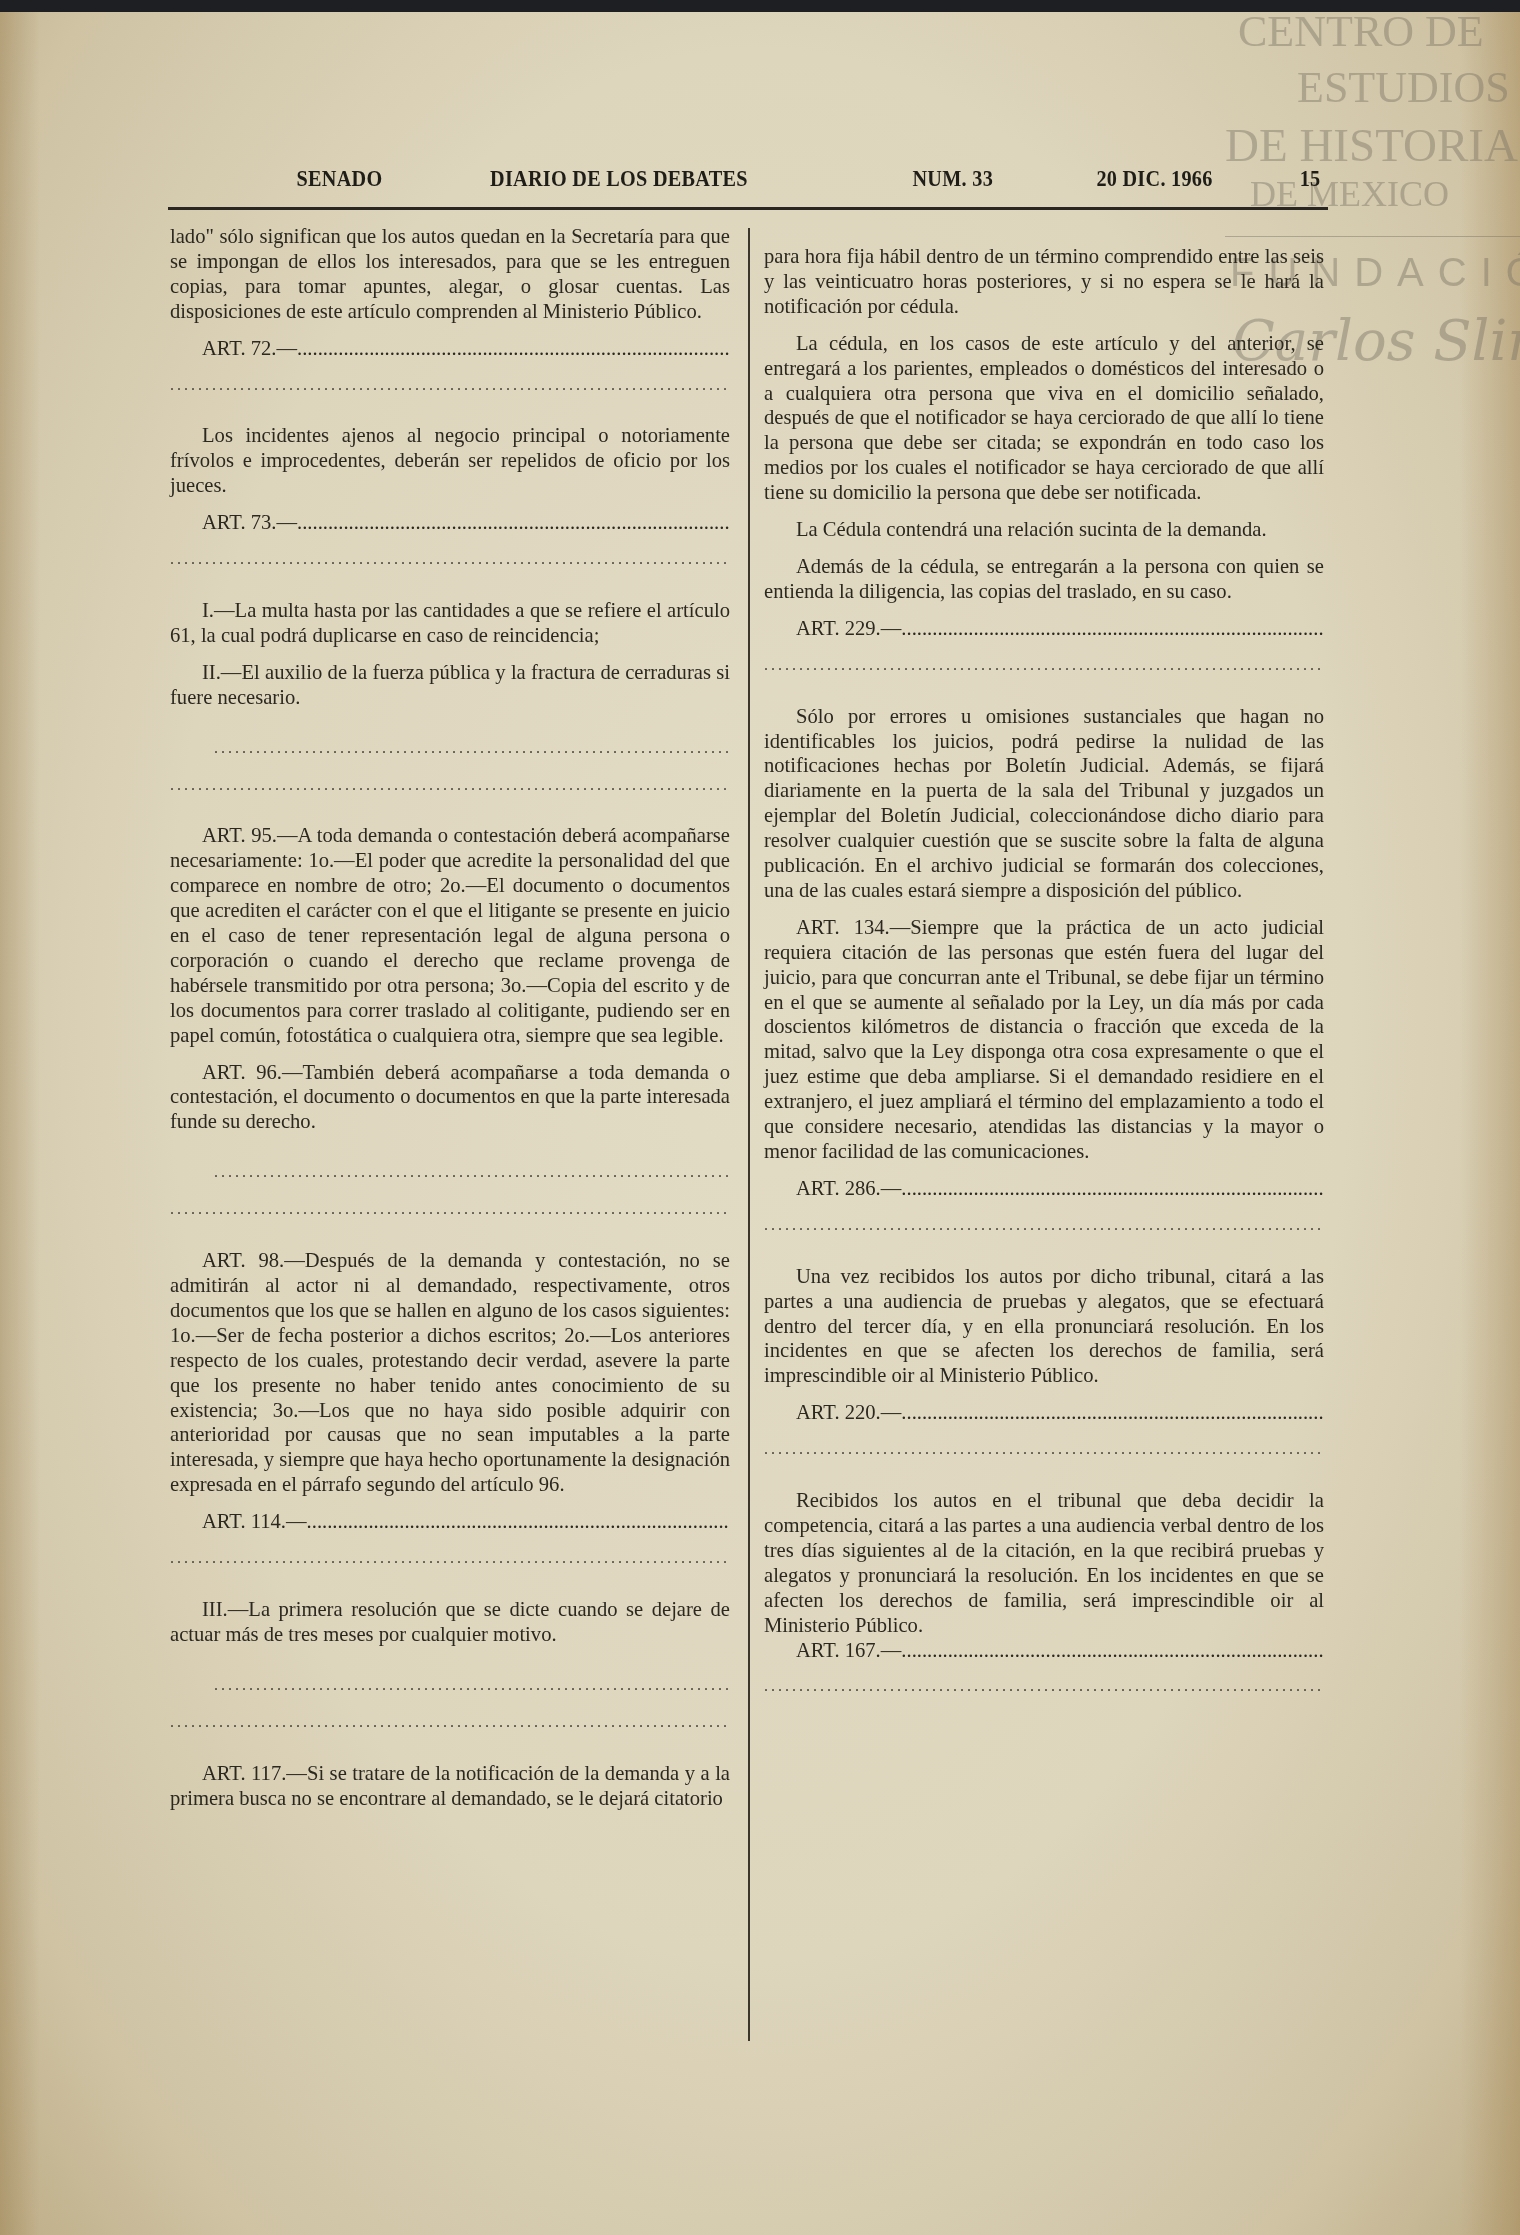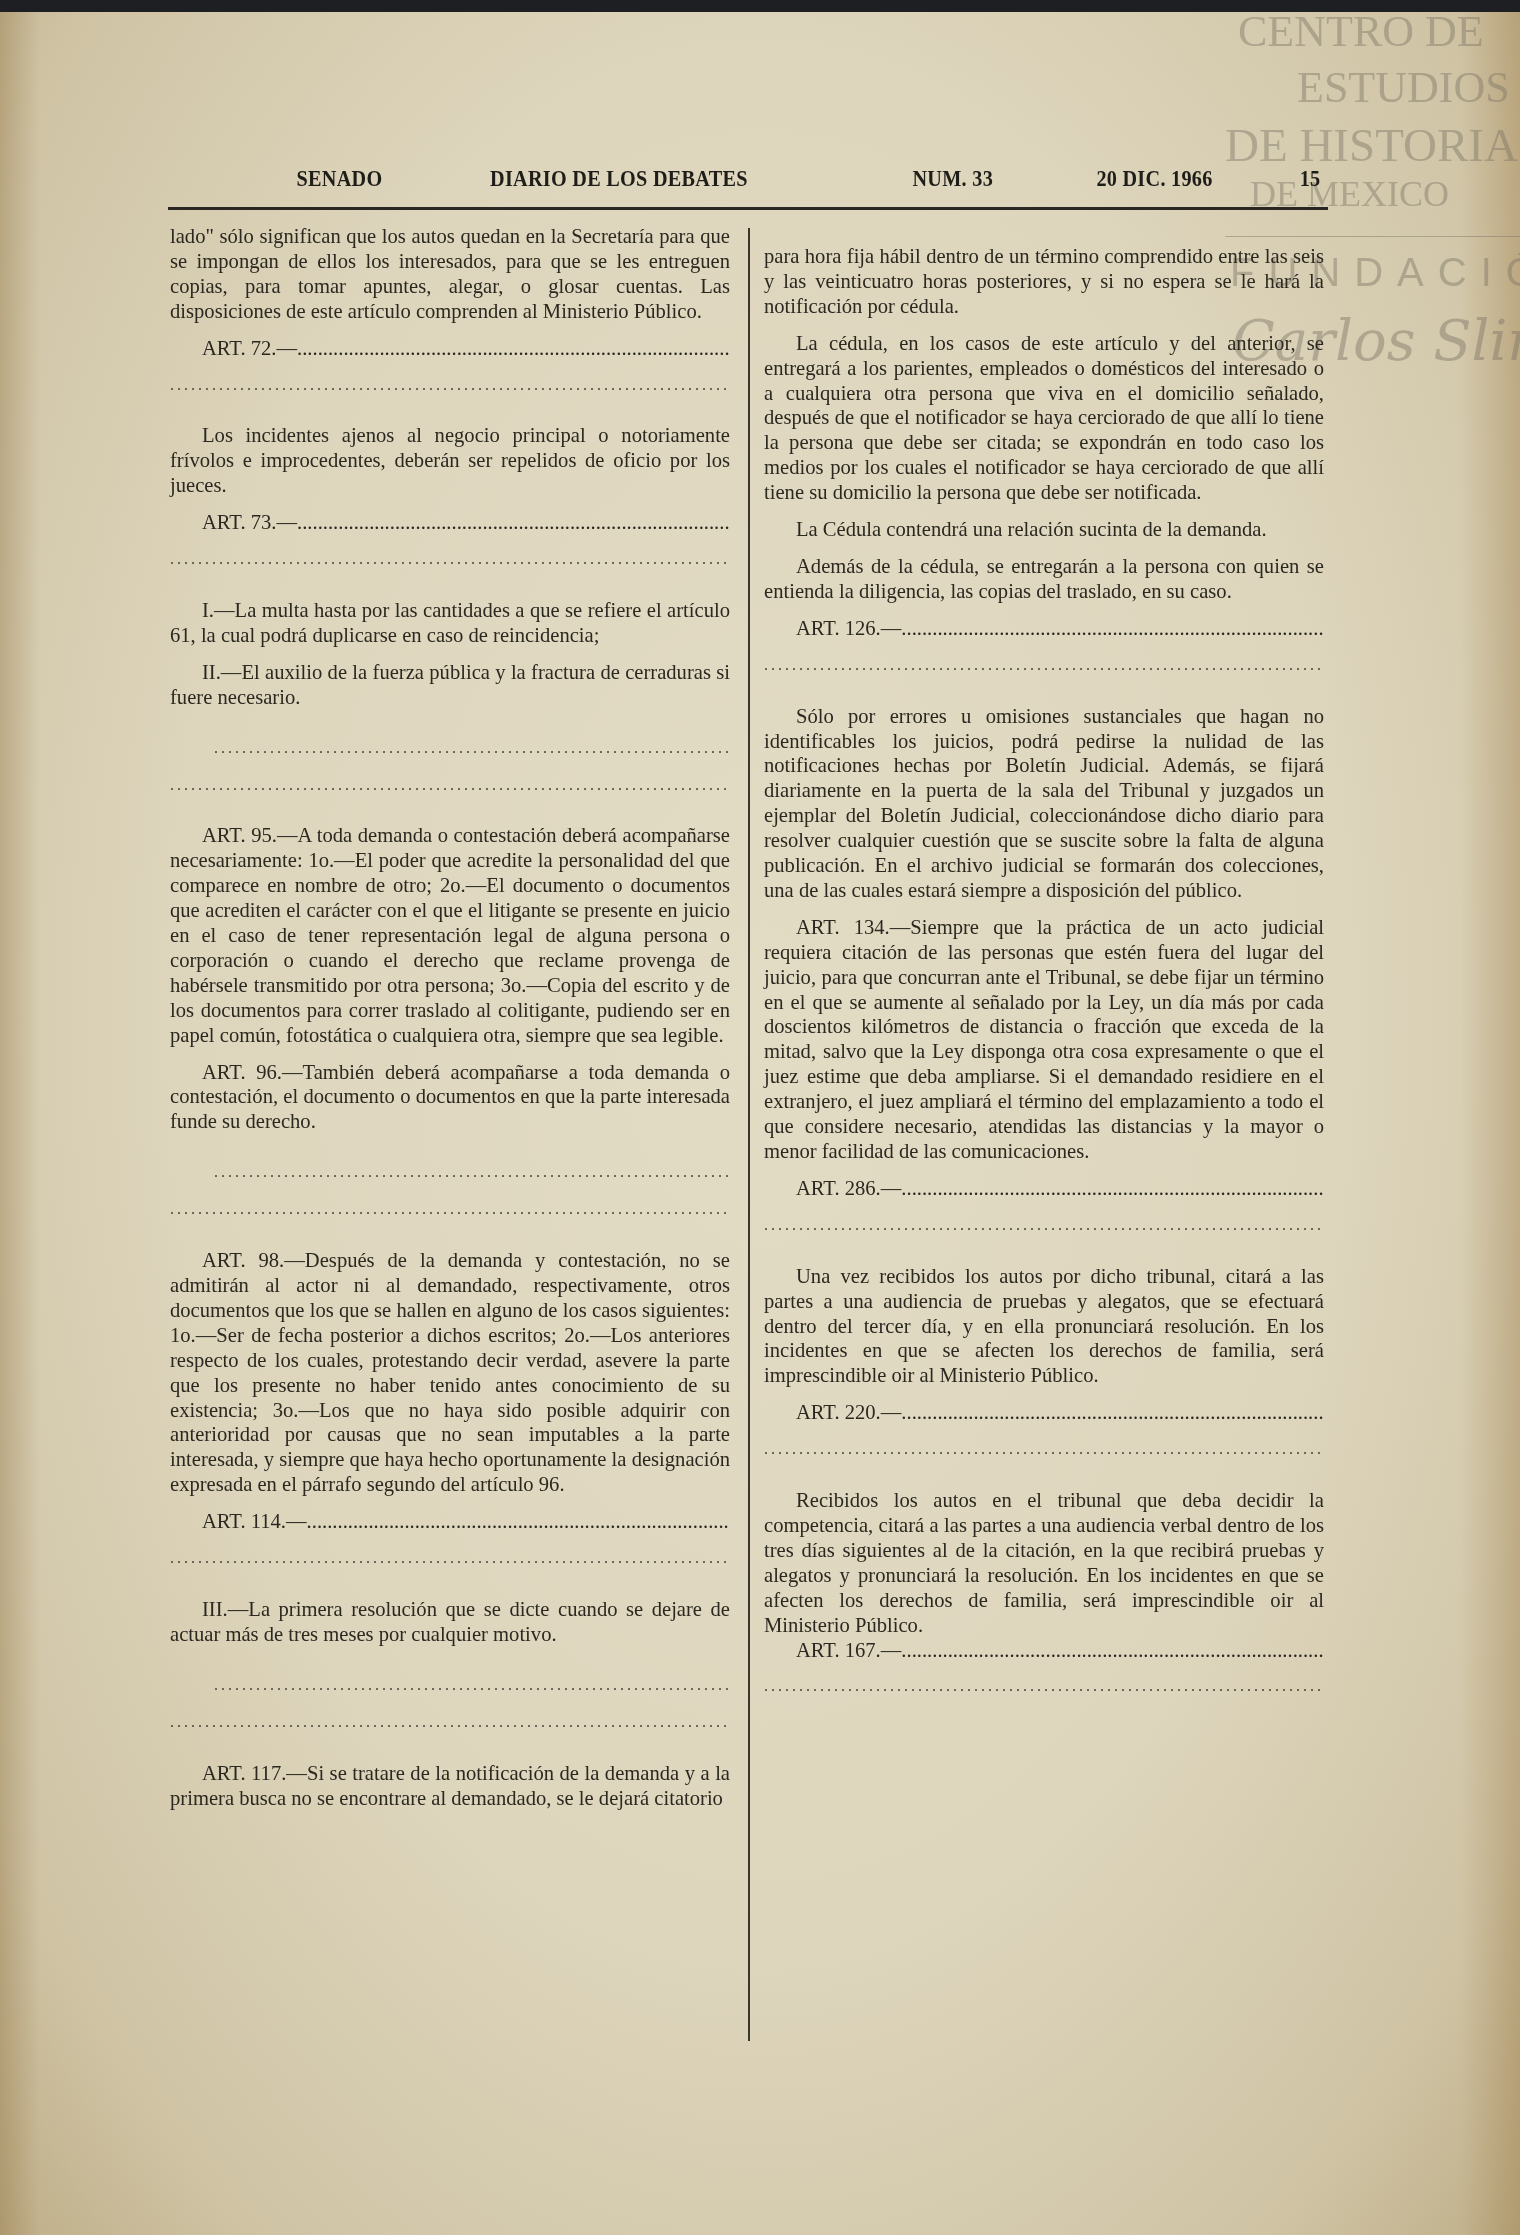--- a/index.html
+++ b/index.html
@@ -90,21 +90,21 @@
   <div class="dots">................................................................................................</div>
   <div class="gap"></div>
   <p>ART. 117.—Si se tratare de la notificación de la demanda y a la primera busca no se encontrare al demandado, se le dejará citatorio</p>
 </div>
 
 <div class="col right">
   <p class="noindent">para hora fija hábil dentro de un término comprendido entre las seis y las veinticuatro horas posteriores, y si no espera se le hará la notificación por cédula.</p>
   <p>La cédula, en los casos de este artículo y del anterior, se entregará a los parientes, empleados o domésticos del interesado o a cualquiera otra persona que viva en el domicilio señalado, después de que el notificador se haya cerciorado de que allí lo tiene la persona que debe ser citada; se expondrán en todo caso los medios por los cuales el notificador se haya cerciorado de que allí tiene su domicilio la persona que debe ser notificada.</p>
   <p>La Cédula contendrá una relación sucinta de la demanda.</p>
   <p>Además de la cédula, se entregarán a la persona con quien se entienda la diligencia, las copias del traslado, en su caso.</p>
-  <p class="art"><span>ART. 126.—</span><span>................................................................................................</span></p>
+  <p class="art"><span>ART. 229.—</span><span>................................................................................................</span></p>
   <div class="dots">................................................................................................</div>
   <div class="gap"></div>
   <p>Sólo por errores u omisiones sustanciales que hagan no identificables los juicios, podrá pedirse la nulidad de las notificaciones hechas por Boletín Judicial. Además, se fijará diariamente en la puerta de la sala del Tribunal y juzgados un ejemplar del Boletín Judicial, coleccionándose dicho diario para resolver cualquier cuestión que se suscite sobre la falta de alguna publicación. En el archivo judicial se formarán dos colecciones, una de las cuales estará siempre a disposición del público.</p>
   <p>ART. 134.—Siempre que la práctica de un acto judicial requiera citación de las personas que estén fuera del lugar del juicio, para que concurran ante el Tribunal, se debe fijar un término en el que se aumente al señalado por la Ley, un día más por cada doscientos kilómetros de distancia o fracción que exceda de la mitad, salvo que la Ley disponga otra cosa expresamente o que el juez estime que deba ampliarse. Si el demandado residiere en el extranjero, el juez ampliará el término del emplazamiento a todo el que considere necesario, atendidas las distancias y la mayor o menor facilidad de las comunicaciones.</p>
   <p class="art"><span>ART. 286.—</span><span>................................................................................................</span></p>
   <div class="dots">................................................................................................</div>
   <div class="gap"></div>
   <p>Una vez recibidos los autos por dicho tribunal, citará a las partes a una audiencia de pruebas y alegatos, que se efectuará dentro del tercer día, y en ella pronunciará resolución. En los incidentes en que se afecten los derechos de familia, será imprescindible oir al Ministerio Público.</p>
   <p class="art"><span>ART. 220.—</span><span>................................................................................................</span></p>
   <div class="dots">................................................................................................</div>

